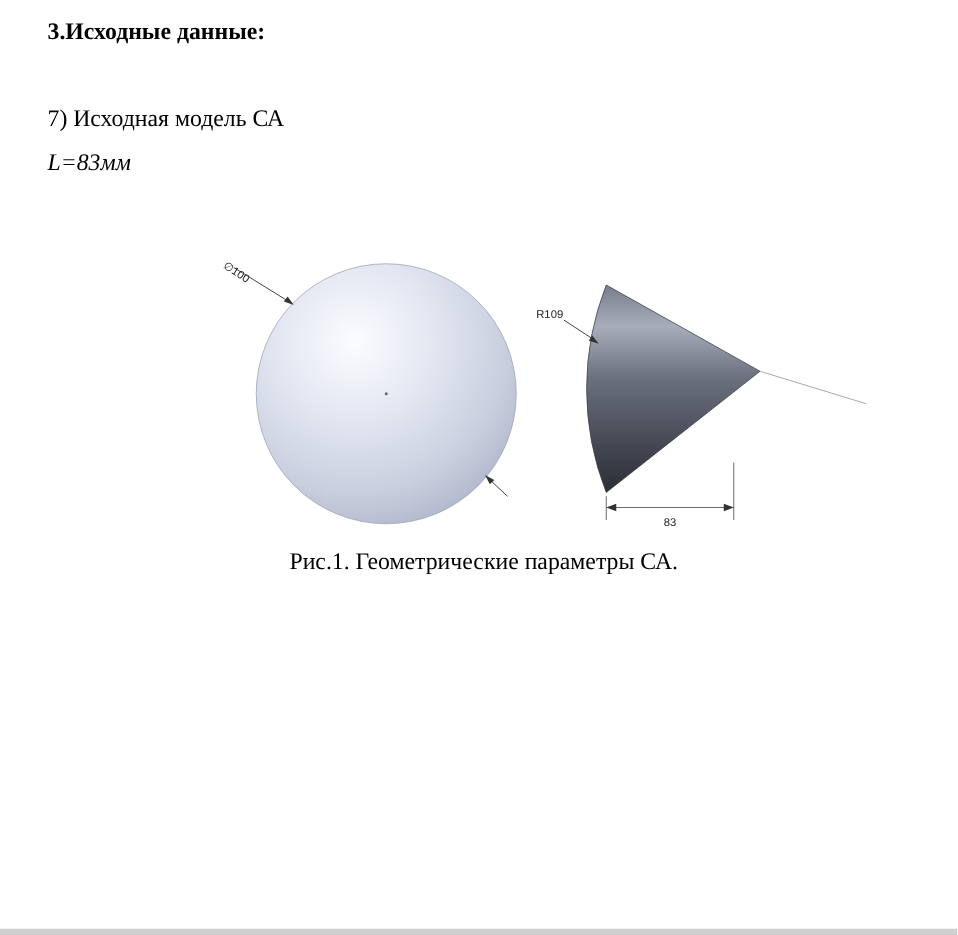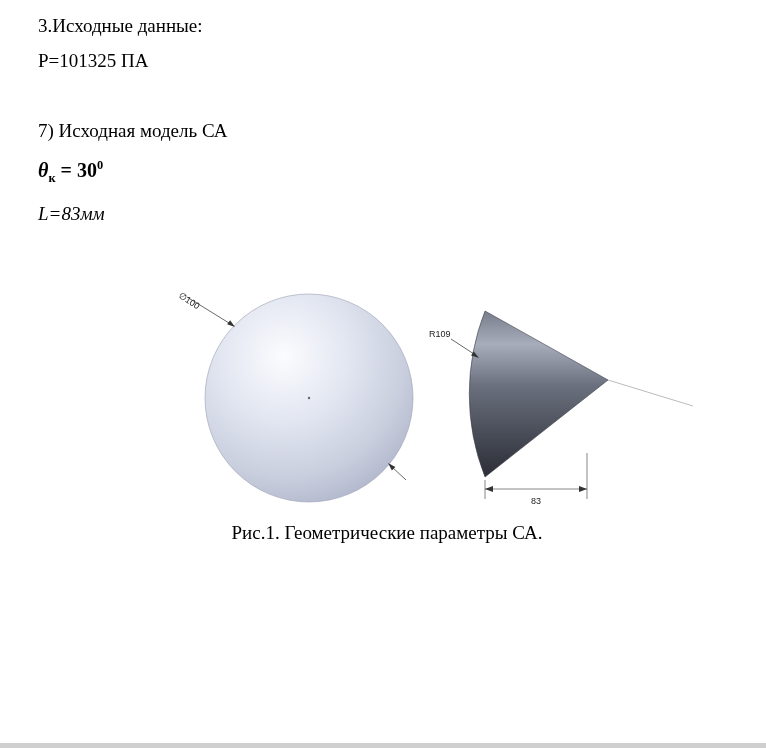--- a/index.html
+++ b/index.html
@@ -17,21 +17,21 @@
     color: #000000;
   }
   .page {
     padding: 8px 30px 0 38px;
   }
   p.line {
     margin: 0;
     line-height: 35px;
     white-space: pre;
   }
-  .heading { font-weight: normal; }
+  .heading { font-weight: bold; }
   .math {
     font-weight: 600;
     font-size: 20px;
   }
   .math .var { font-style: italic; }
   .italic { font-style: italic; }
   sub { font-size: 0.62em; }
   sup { font-size: 0.62em; }
   .figure {
     margin-top: 50px;
@@ -58,29 +58,27 @@
 </style>
 </head>
 <body>
 
 <div class="page">
 
   <p class="line heading">3.Исходные данные:</p>
 
 
 
-  <p class="line">Р=101325 ПА</p>
 
 
   <p class="line">&nbsp;</p>
 
 
   <p class="line">7) Исходная модель СА</p>
 
-  <p class="line math"><span class="var">θ</span><sub>к</sub><span> = 30</span><sup>0</sup></p>
 
 
 
   <p class="line italic">L=83мм</p>
 
   <div class="figure">
     <svg width="766" height="232" viewBox="0 0 766 232">
       <defs>
         <radialGradient id="sphereGrad" cx="38%" cy="30%" r="78%">
           <stop offset="0%" stop-color="#fbfcfe"></stop>

